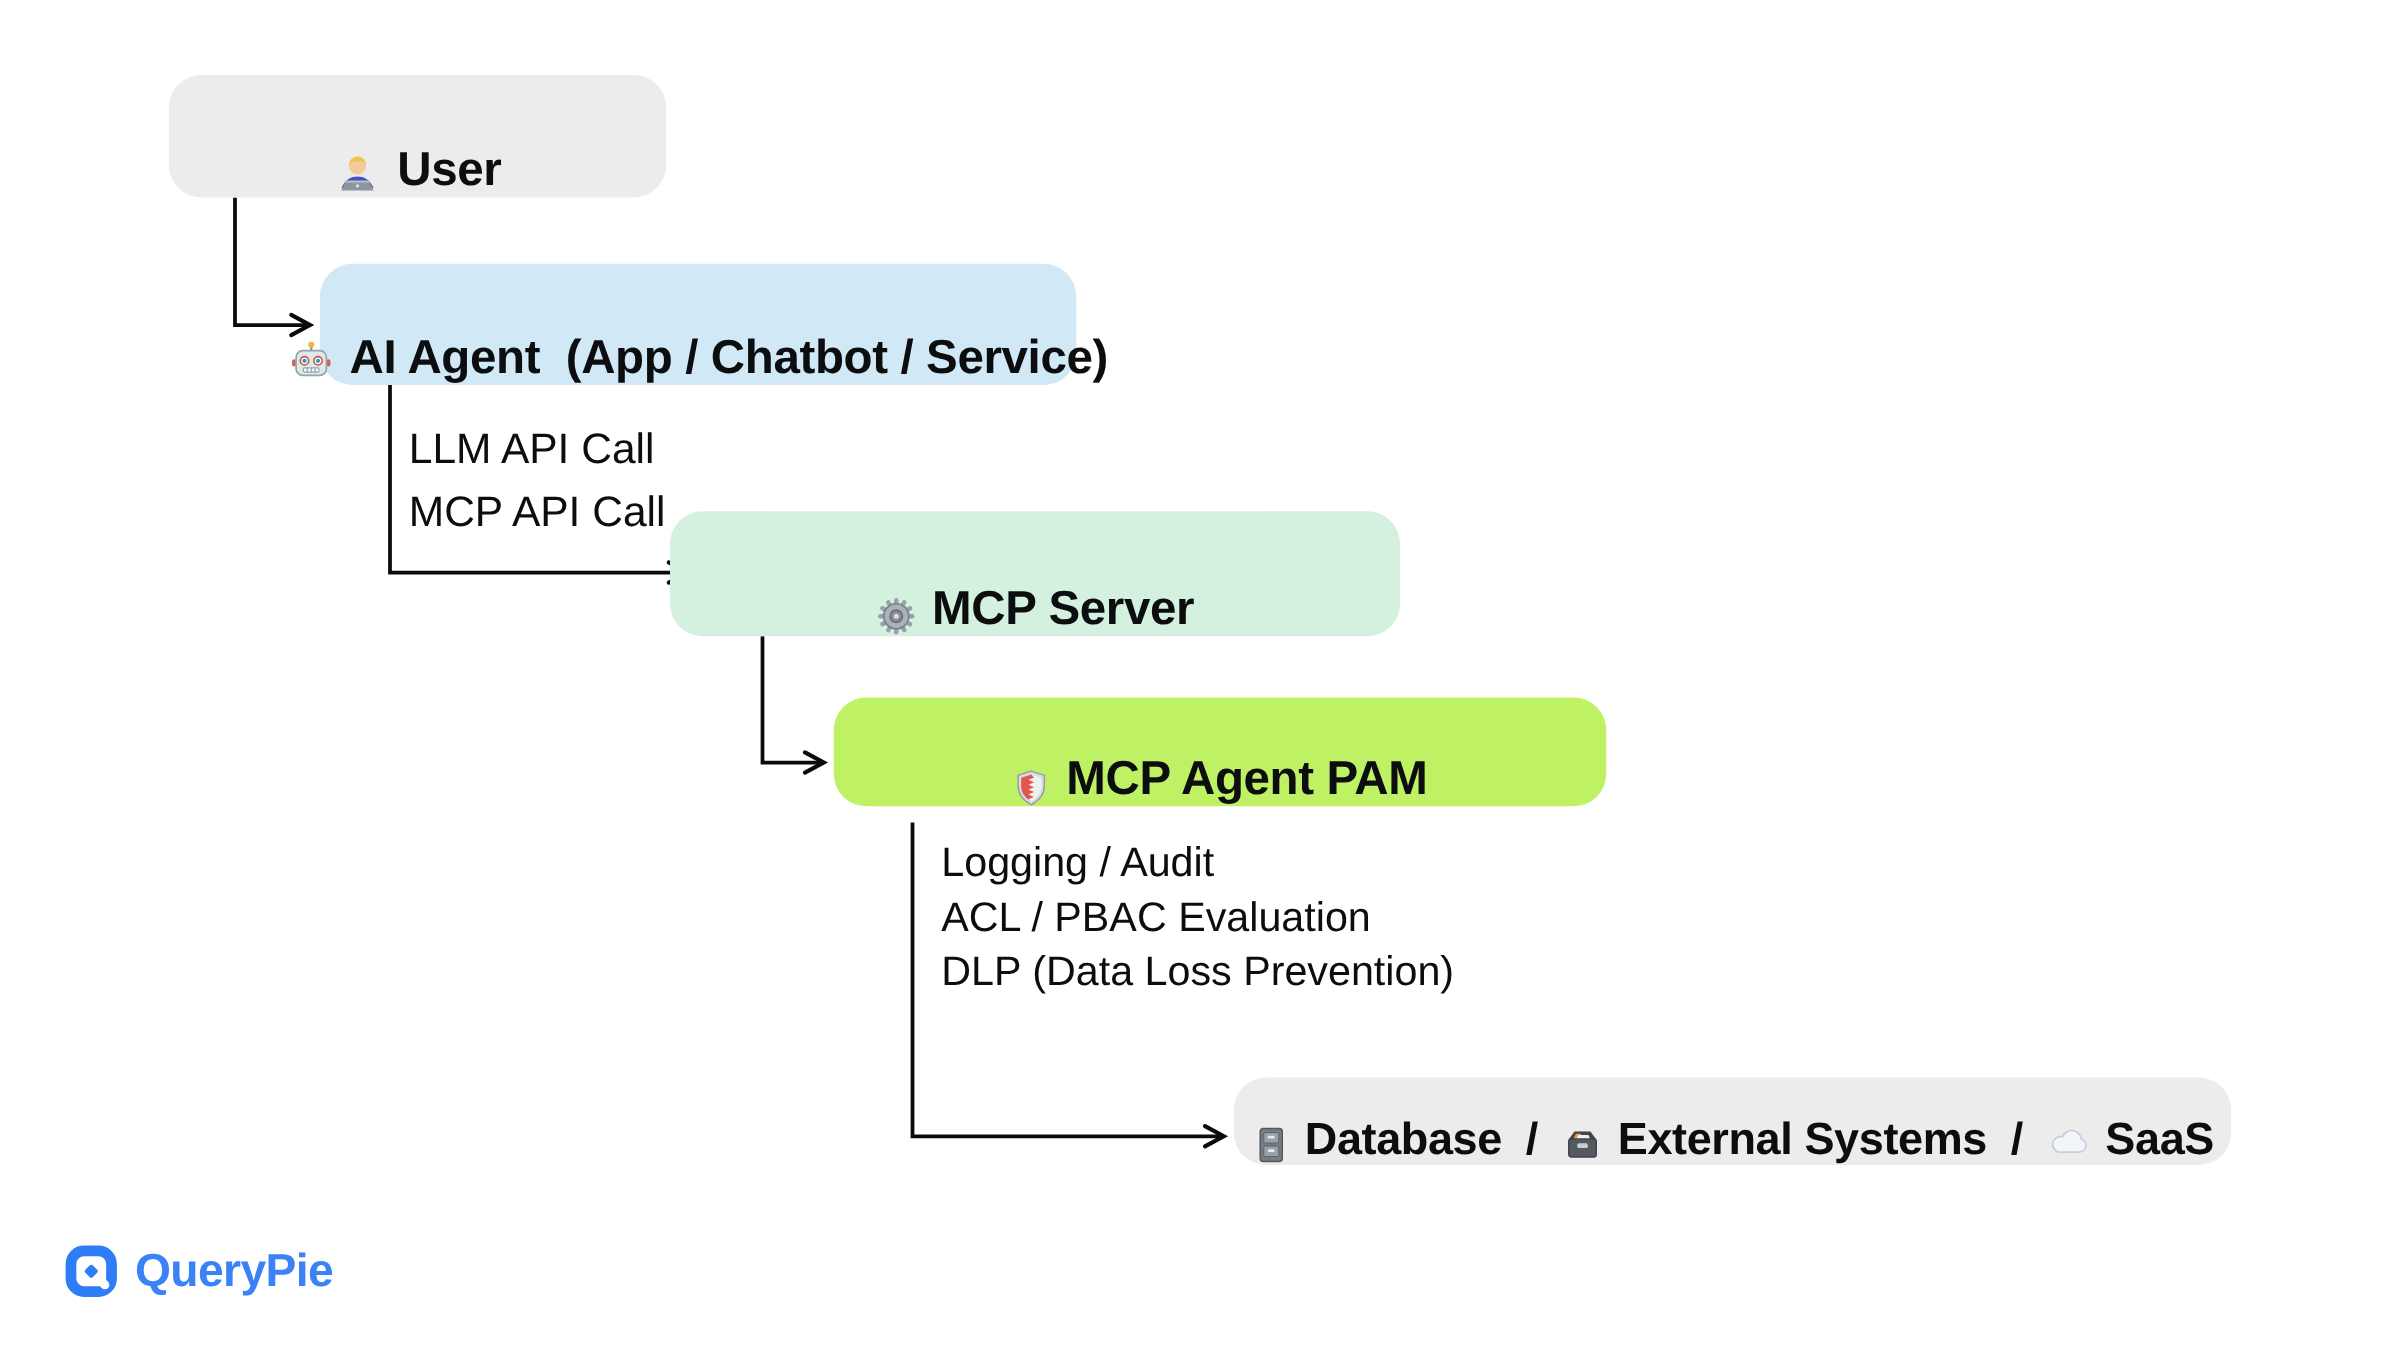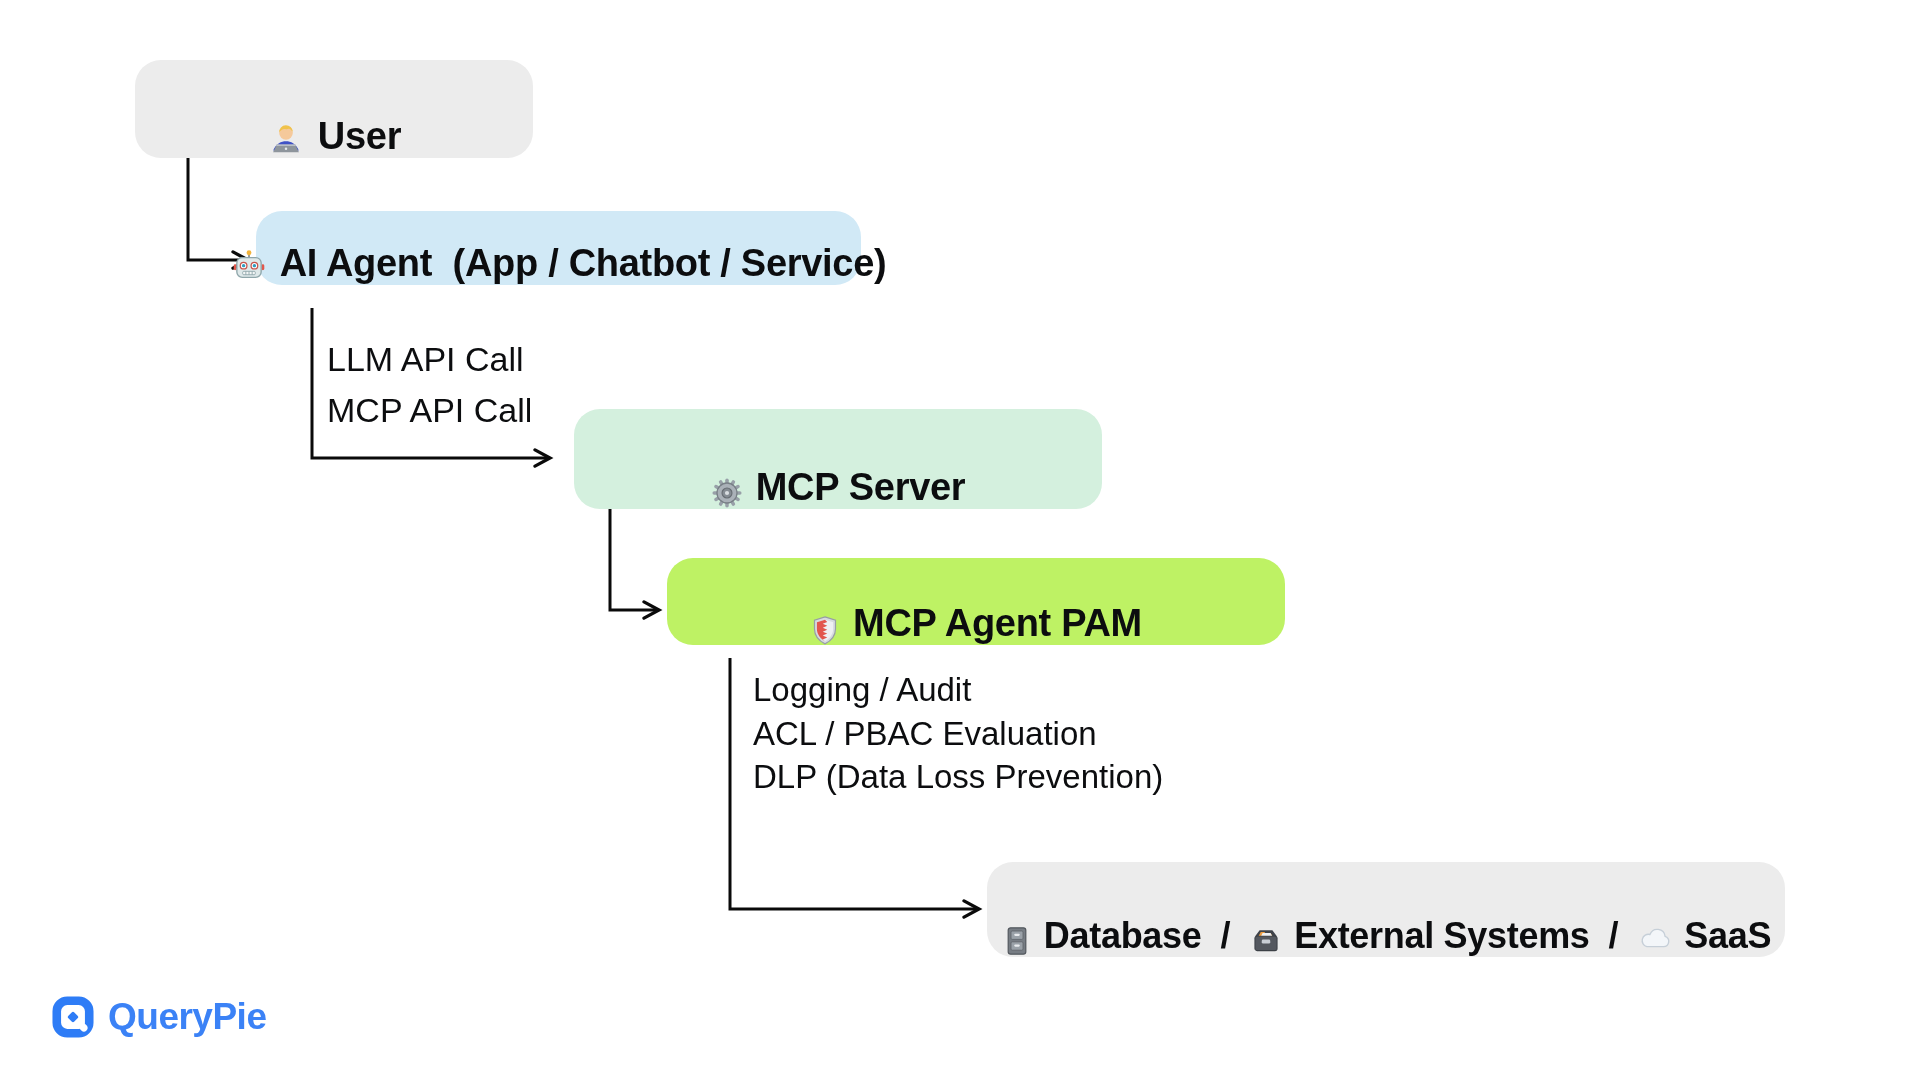--- a/index.html
+++ b/index.html
@@ -9,24 +9,24 @@
   }
   .canvas{position:absolute;left:0;top:0;width:1920px;height:1080px;}
   svg.connectors{position:absolute;left:0;top:0;width:1920px;height:1080px;pointer-events:none;}
   .node{
     position:absolute;display:flex;align-items:flex-end;justify-content:center;
     border-radius:26px;font-weight:700;font-size:38px;color:#0c0d0f;
     white-space:pre;letter-spacing:-0.3px;
   }
   .node .icon{display:flex;align-items:center;margin-right:13px;}
   #user-box{left:135px;top:60px;width:398px;height:98px;background:#ececec;}
-  #ai-box{left:256px;top:211px;width:605px;height:74px;background:#d1e9f6;}
-  #mcp-box{left:574px;top:409px;width:528px;height:100px;background:#d4f0de;}
+  #ai-box{left:256px;top:211px;width:605px;height:97px;background:#d1e9f6;}
+  #mcp-box{left:536px;top:409px;width:584px;height:100px;background:#d4f0de;}
   #pam-box{left:667px;top:558px;width:618px;height:87px;background:#bef264;}
-  #dest-box{left:987px;top:862px;width:798px;height:95px;background:#ececec;font-size:36px;}
+  #dest-box{left:987px;top:862px;width:798px;height:70px;background:#ececec;font-size:36px;}
   #dest-box .icon{margin-right:11px;}
   #dest-box .sep{margin:0 19px;font-weight:700;}
   .edge-labels{position:absolute;color:#0c0d0f;font-weight:500;}
   #llm-labels{left:327px;top:334px;font-size:34px;line-height:51px;}
   #pam-labels{left:753px;top:668px;font-size:33px;line-height:43.5px;}
   .footer{position:absolute;left:52px;top:996px;display:flex;align-items:center;gap:14px;}
   .brand-text{font-size:37px;font-weight:700;color:#3b82f6;letter-spacing:-0.5px;}
 </style>
 </head>
 <body>

